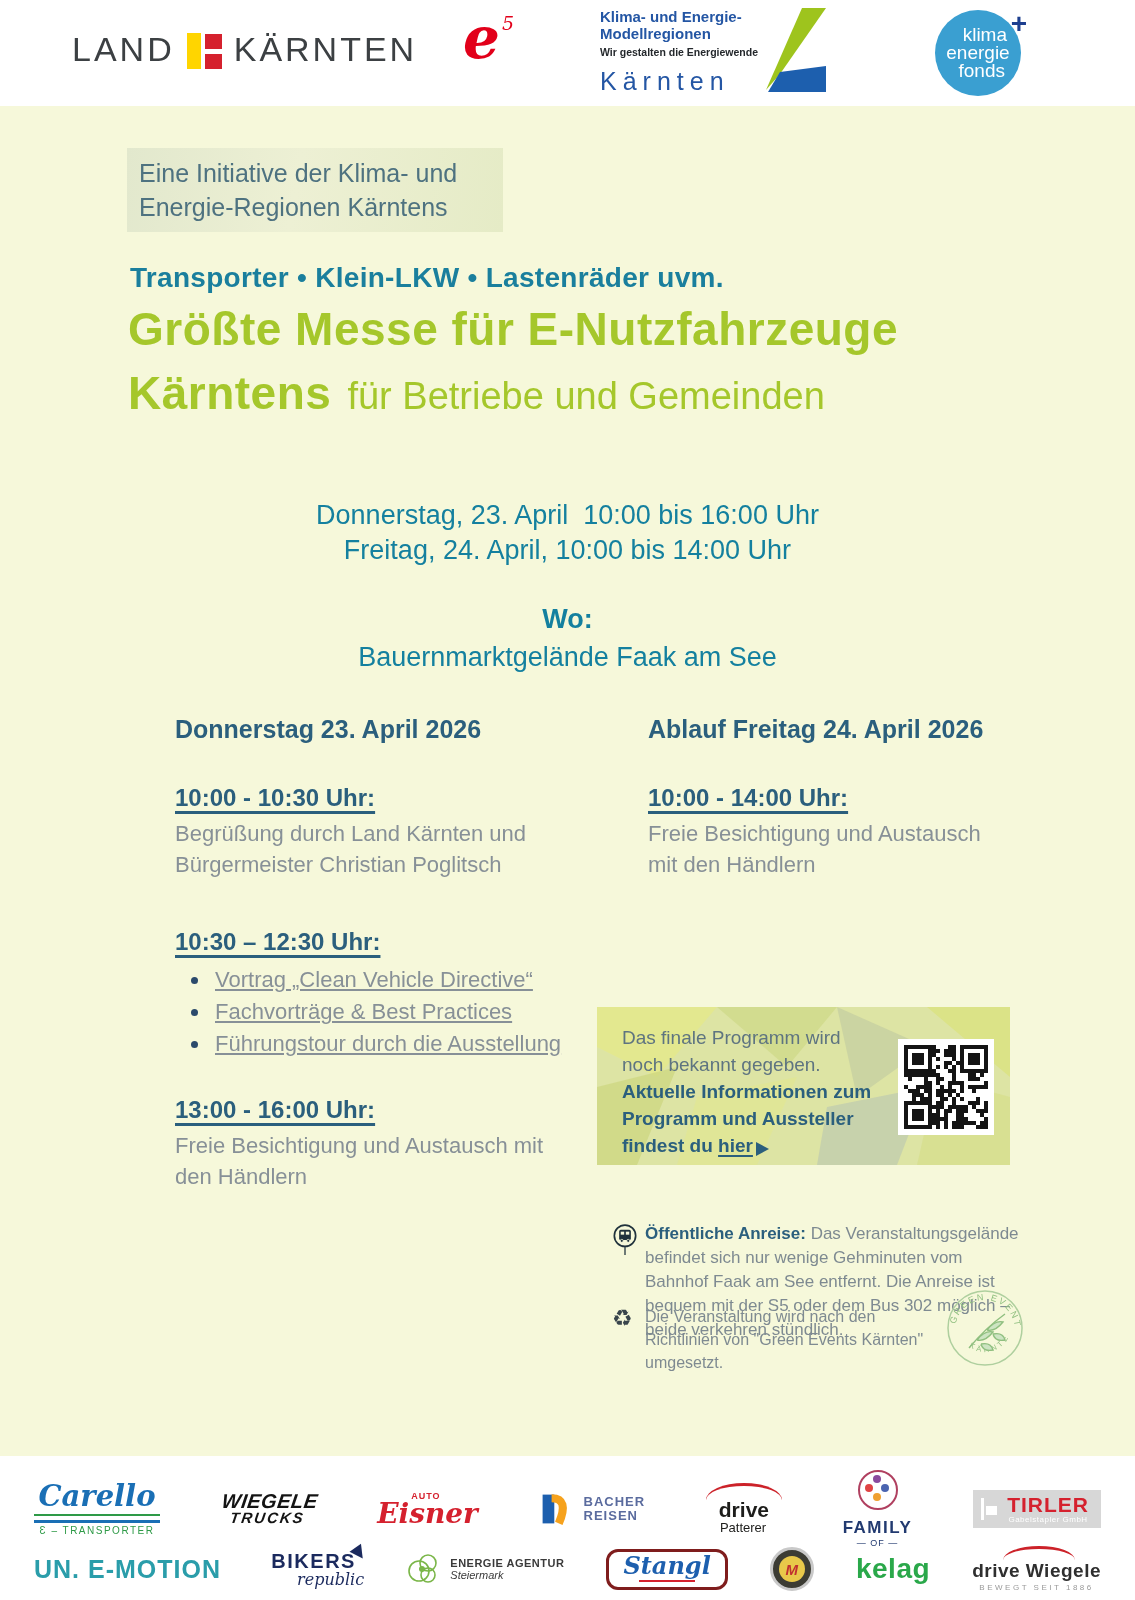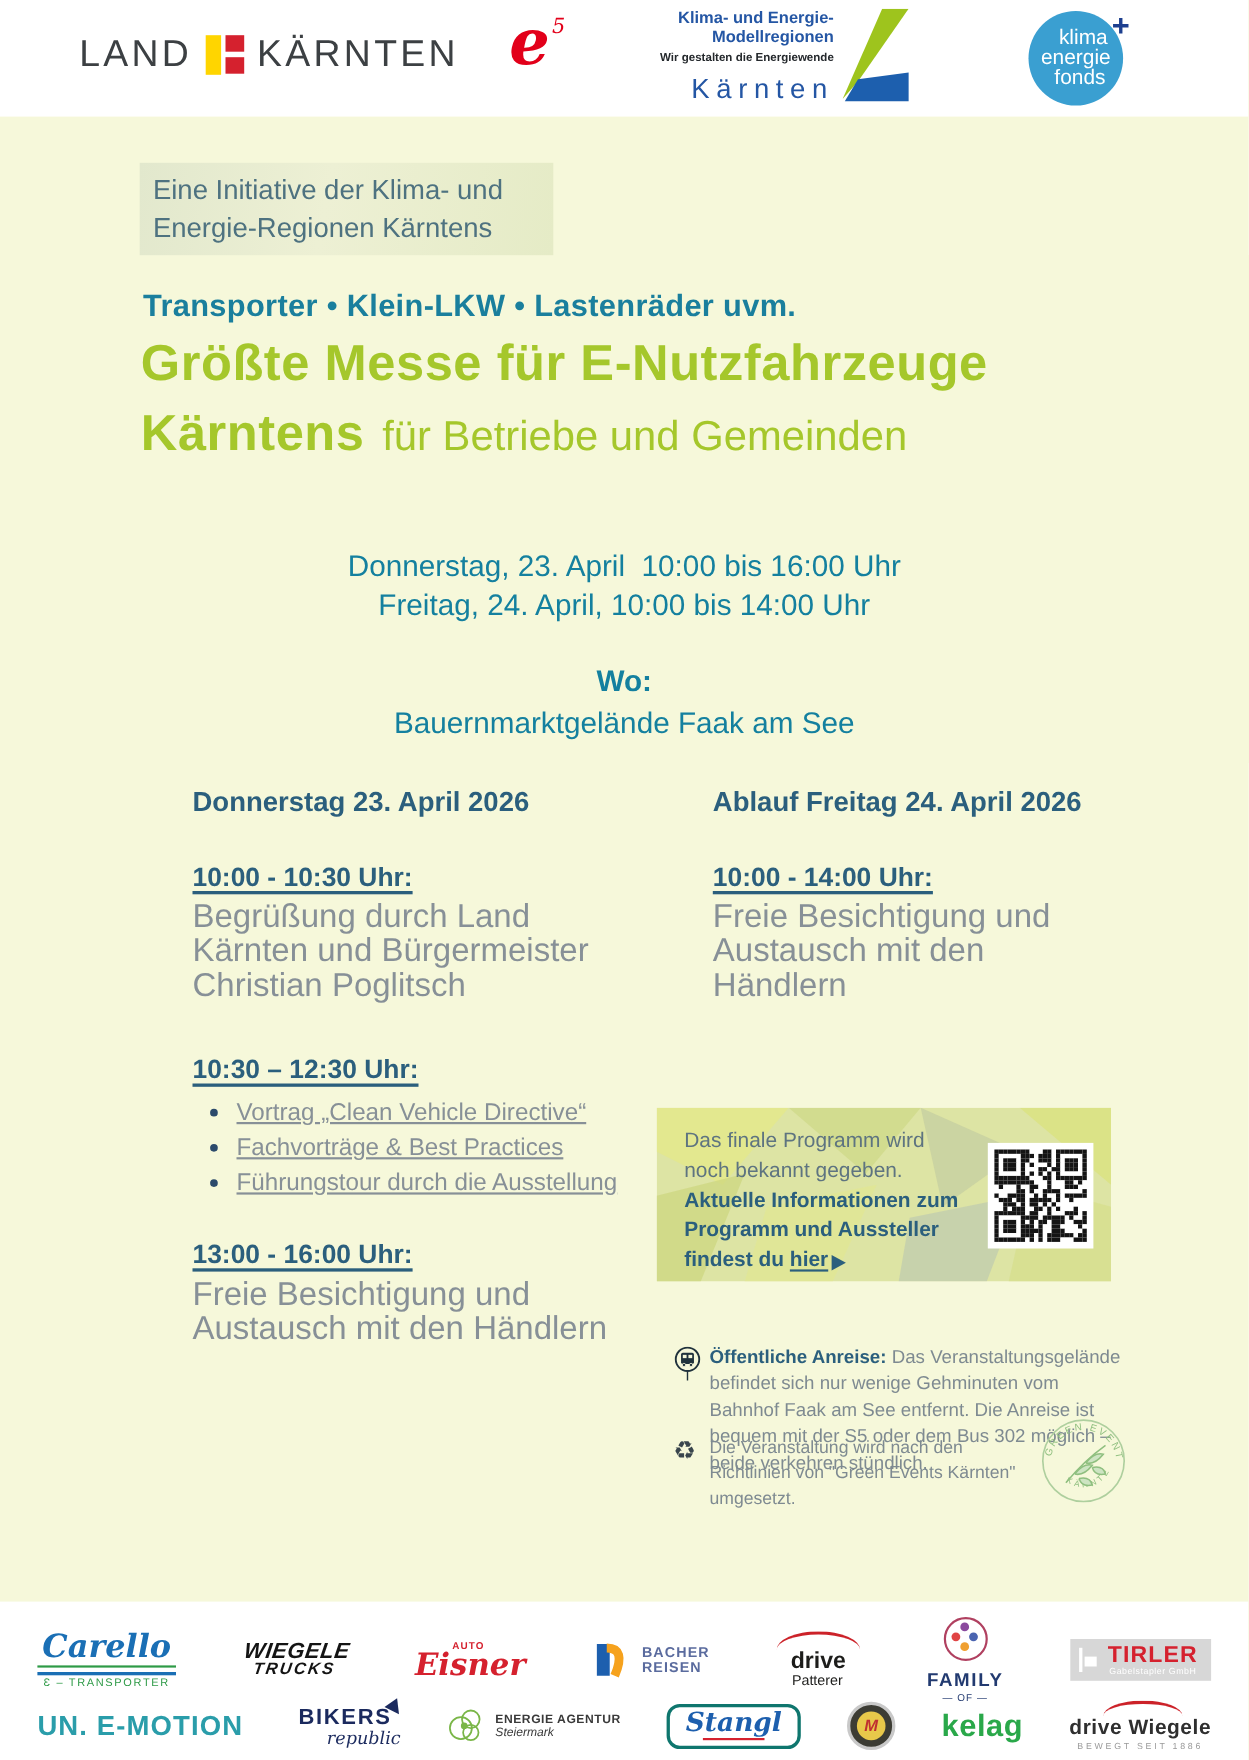--- a/index.html
+++ b/index.html
@@ -1,30 +1,30 @@
 <!DOCTYPE html>
 <html><head>
 <meta charset="utf-8">
 <style>
   html,body{margin:0;padding:0;}
   .poster{position:relative;width:1135px;height:1600px;background:#f6f8da;overflow:hidden;
           font-family:"Liberation Sans",sans-serif;}
   
   .topbar{position:absolute;top:0;left:0;right:0;height:106px;background:#ffffff;}
-  .logo-land{position:absolute;left:72px;top:30px;display:flex;align-items:center;gap:12px;
+  .logo-land{position:absolute;left:72px;top:30px;display:flex;align-items:flex-end;gap:12px;
              font-size:34px;color:#3c4043;letter-spacing:3px;}
   .flag{display:flex;gap:4px;align-items:center;}
   .f-y{width:14px;height:36px;background:#ffd500;}
   .f-r{display:flex;flex-direction:column;gap:5px;}
   .f-r i{width:17px;height:15px;background:#d5212e;display:block;}
   .logo-e5{position:absolute;left:463px;top:12px;color:#e2001a;font-family:"DejaVu Serif",serif;font-style:italic;}
   .logo-e5 .e{font-size:58px;font-weight:bold;line-height:.9;}
   .logo-e5 .sup{font-size:19px;vertical-align:28px;margin-left:2px;}
   .logo-kem{position:absolute;left:600px;top:8px;display:flex;align-items:flex-start;gap:8px;}
-  .kem-text{text-align:right;}
+  .kem-text{}
   .kem-l1{font-size:15px;font-weight:bold;color:#2456a4;line-height:1.15;}
   .kem-tag{font-size:10.5px;font-weight:bold;color:#24282c;margin:3px 0 9px;}
   .kem-region{font-size:25px;color:#2456a4;letter-spacing:6px;}
   .logo-fonds{position:absolute;left:935px;top:10px;width:86px;height:86px;background:#3a9fd1;border-radius:50%;
               color:#fff;display:flex;flex-direction:column;align-items:center;justify-content:center;
               font-size:19px;line-height:.95;}
   .logo-fonds .plus{position:absolute;top:0px;right:-6px;color:#1d3f8f;font-size:28px;font-weight:bold;line-height:1;}
   .logo-fonds .l1{align-self:flex-end;margin-right:14px;}
   .logo-fonds .l3{align-self:flex-end;margin-right:16px;}
   
@@ -41,21 +41,21 @@
   .center{position:absolute;left:0;width:100%;text-align:center;color:#14809f;white-space:pre-wrap;}
   .c-label{font-size:27px;font-weight:bold;}
   .c-line{font-size:27px;}
   
   .col{position:absolute;color:#879097;}
   .col-left{left:175px;top:715px;width:410px;}
   .col-right{left:648px;top:715px;width:350px;}
   .colhead{font-size:25px;font-weight:bold;color:#2b5f7d;}
   .time{display:inline-block;font-size:24px;font-weight:bold;color:#2b5f7d;
         text-decoration:underline;text-underline-offset:5px;text-decoration-thickness:2.5px;}
-  .slot-body{font-size:30px;line-height:31px;color:#879097;margin-top:6px;}
+  .slot-body{font-size:22px;line-height:31px;color:#879097;margin-top:6px;}
   .slot{margin-top:36px;}
   .slot.first{margin-top:40px;}
   ul.bullets{list-style:none;margin:8px 0 0;padding:0 0 0 16px;text-decoration:underline;}
   ul.bullets li{position:relative;padding-left:24px;font-size:22px;line-height:32px;color:#879097;}
   ul.bullets li::before{content:"";position:absolute;left:0;top:13px;width:7px;height:7px;border-radius:50%;background:#2b4a6b;}
   .gap-lg{margin-top:58px;}
   
   .program-box{position:absolute;left:597px;top:1007px;width:413px;height:158px;}
   .pb-bg{position:absolute;inset:0;width:100%;height:100%;}
   .pb-text{position:absolute;left:25px;top:17px;font-size:19px;line-height:27px;color:#5e7480;}
@@ -112,21 +112,21 @@
   .fork .body{left:5px;top:8px;width:11px;height:9px;}
   .sp-emotion{color:#2a9daa;font-weight:bold;font-size:25px;letter-spacing:1px;}
   .sp-bikers{color:#1b2a5e;position:relative;}
   .sp-bikers .name{font-weight:bold;font-size:20px;letter-spacing:1.5px;}
   .sp-bikers .pennant{position:absolute;right:-4px;top:-4px;width:0;height:0;border:7px solid transparent;
                       border-top:13px solid #1b2a5e;transform:rotate(-35deg);}
   .sp-bikers .sub{font-family:"DejaVu Serif",serif;font-style:italic;font-size:16px;margin:-3px 0 0 34px;}
   .sp-energie{flex-direction:row;gap:8px;}
   .ea-text .ea-name{font-size:11px;font-weight:bold;color:#3a3a3a;letter-spacing:.5px;}
   .ea-text .ea-sub{font-size:11px;font-style:italic;color:#3a3a3a;}
-  .sp-stangl .box{border:3px solid #0f766e;border-radius:12px;padding:2px 14px 5px;}
+  .sp-stangl .box{border:3px solid #7f1d1d;border-radius:12px;padding:2px 14px 5px;}
   .sp-stangl .script{font-size:24px;color:#1d5fae;line-height:1;}
   .sp-stangl .bar{width:56px;height:2px;background:#d5212e;margin:2px auto 0;}
   .sp-mbadge .ring{width:44px;height:44px;border-radius:50%;background:#3c3c34;border:3px solid #c9c9c9;
                    display:flex;align-items:center;justify-content:center;box-sizing:border-box;}
   .sp-mbadge .inner{width:26px;height:26px;border-radius:50%;background:#e8c84a;display:flex;align-items:center;justify-content:center;}
   .sp-mbadge .m{color:#c03030;font-weight:bold;font-style:italic;font-size:15px;}
   .sp-kelag{color:#2aa84a;font-weight:bold;font-size:28px;letter-spacing:.5px;}
   .sp-dwiegele{text-align:center;}
   .sp-dwiegele .arc{width:72px;height:11px;border-top:3px solid #cc2229;border-radius:50%/100% 100% 0 0;margin-left:4px;}
   .sp-dwiegele .name{font-size:19px;font-weight:bold;color:#2f2f2f;letter-spacing:.5px;}

